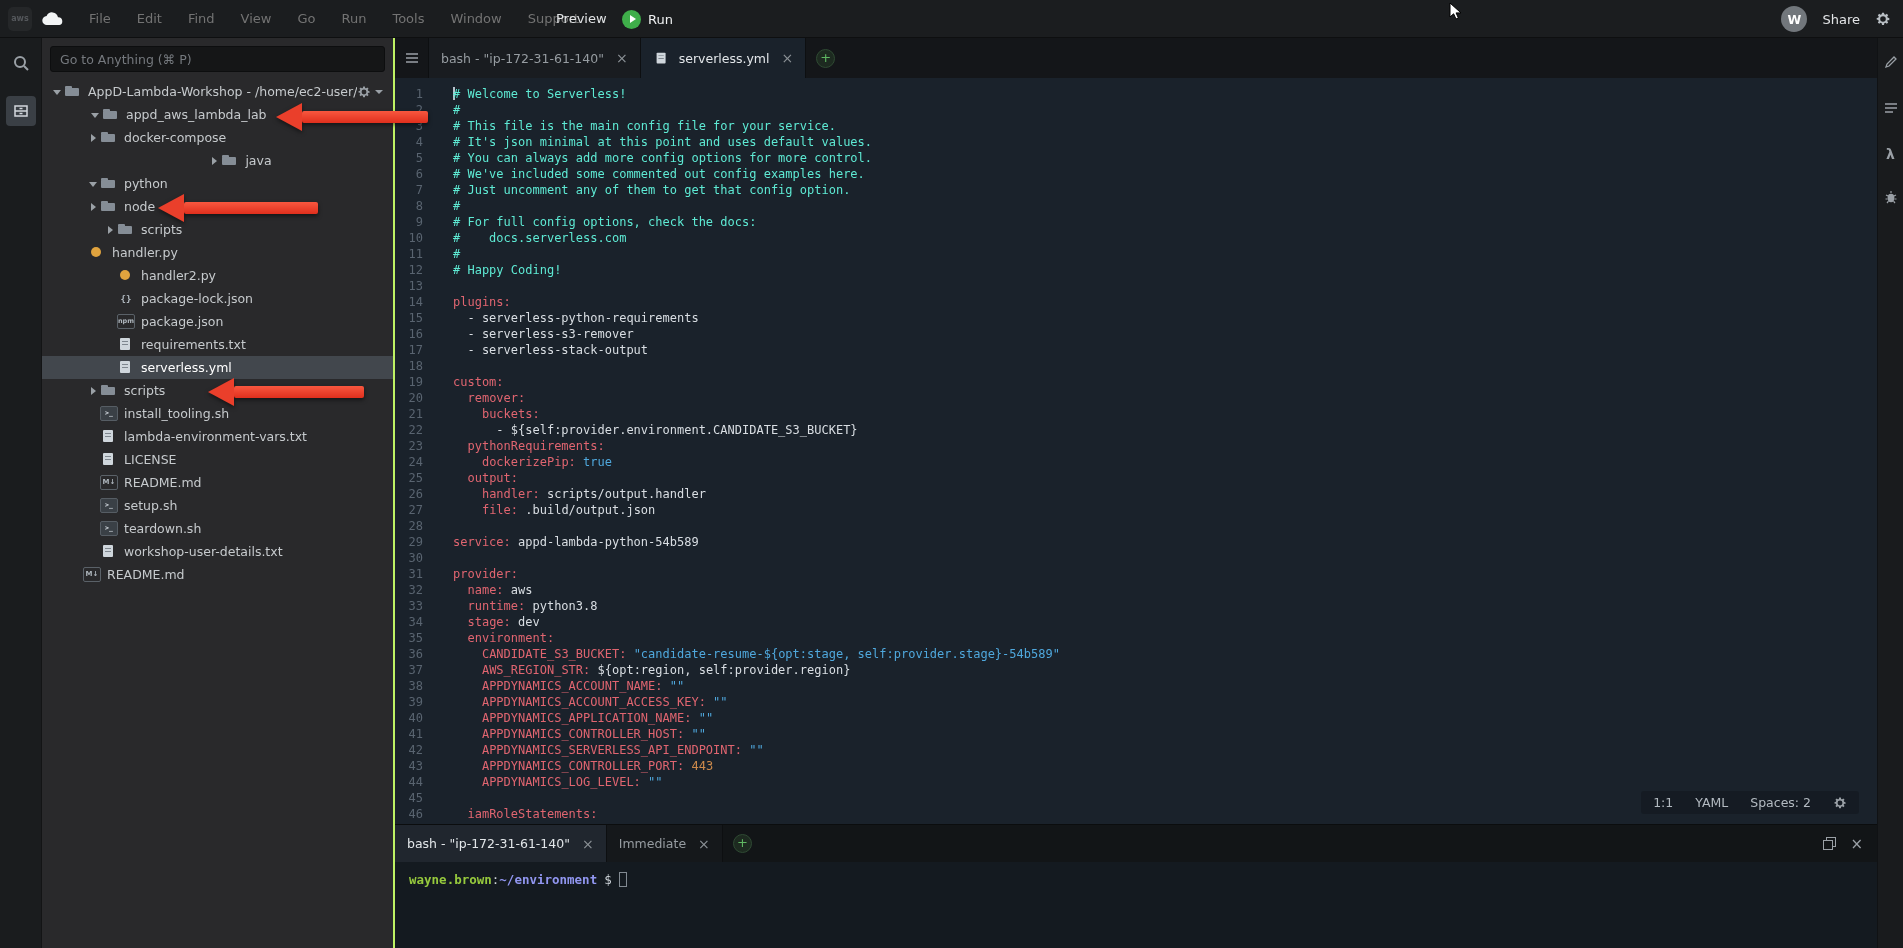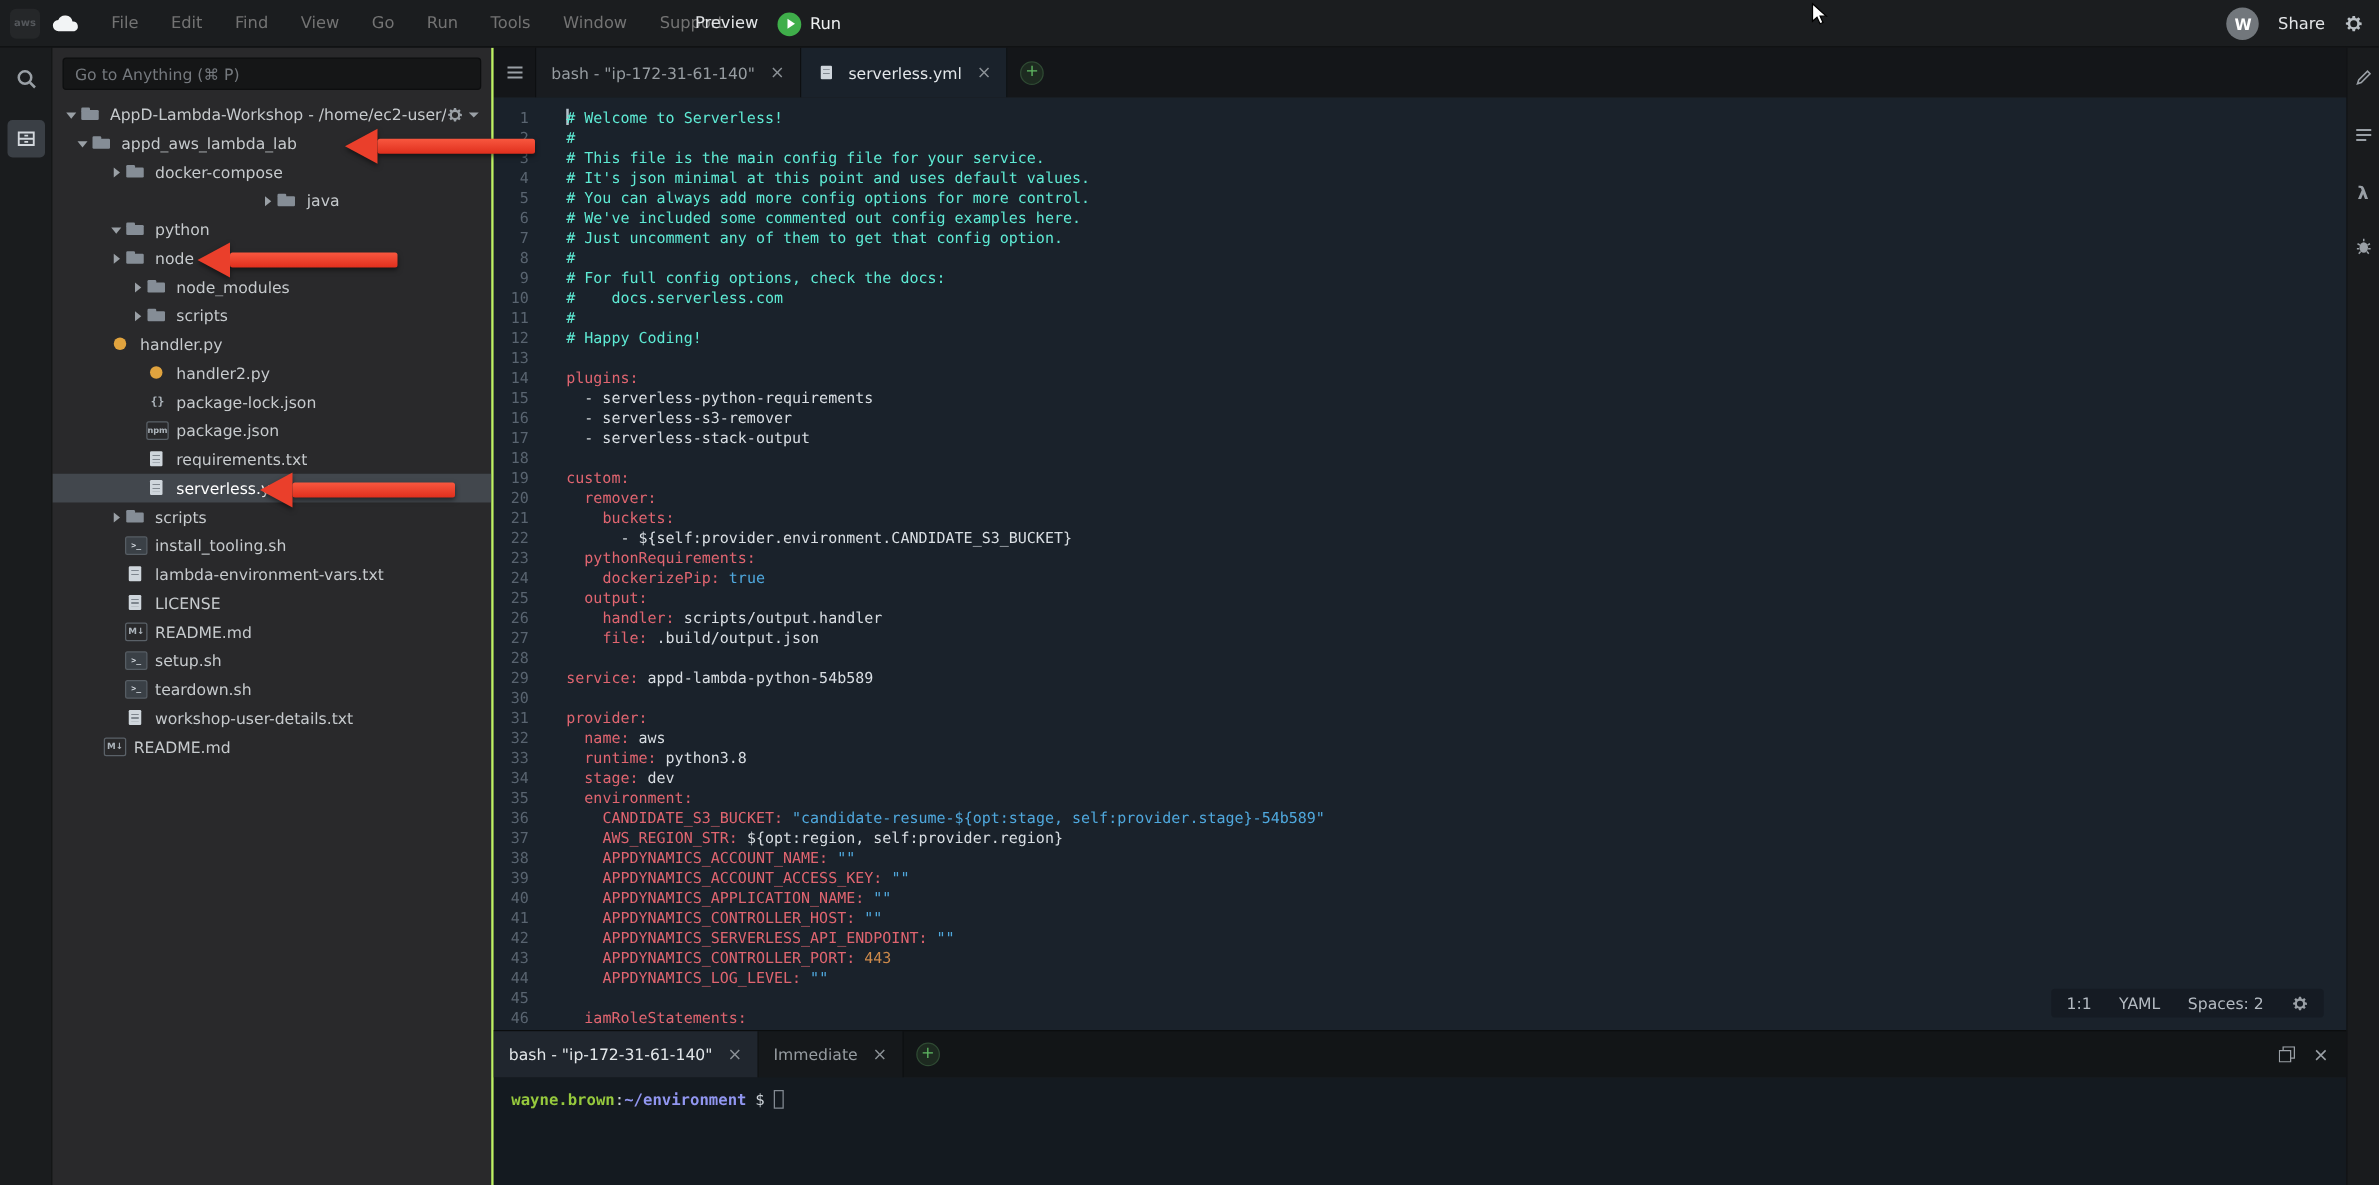--- a/index.html
+++ b/index.html
@@ -198,21 +198,21 @@
       <span class="ficon ficon-folder"></span>
       <span class="tree-label">AppD-Lambda-Workshop - /home/ec2-user/envir</span>
       <span class="root-gear">
         <svg width="14" height="14" viewBox="0 0 16 16">
             <path fill-rule="evenodd" d="M8 5.2A2.8 2.8 0 1 0 8 10.8 2.8 2.8 0 0 0 8 5.2Zm6.3 4-1.6-.3a4.8 4.8 0 0 1-.5 1.2l1 1.3-1.4 1.4-1.3-1a4.8 4.8 0 0 1-1.2.5l-.3 1.6H7l-.3-1.6a4.8 4.8 0 0 1-1.2-.5l-1.3 1-1.4-1.4 1-1.3a4.8 4.8 0 0 1-.5-1.2l-1.6-.3V7l1.6-.3c.1-.4.3-.8.5-1.2l-1-1.3 1.4-1.4 1.3 1c.4-.2.8-.4 1.2-.5L7 1.7h2l.3 1.6c.4.1.8.3 1.2.5l1.3-1 1.4 1.4-1 1.3c.2.4.4.8.5 1.2l1.6.3v2Z" fill="#9aa0a6"></path>
           </svg>
         <span class="caret-down"></span>
       </span>
     </div>
     <div>
-        <div class="tree-row" style="padding-left: 17px;">
+        <div class="tree-row" style="padding-left: 17px; margin-left: 29px;">
           <span class="chevron down"></span>
           <span class="ficon ficon-folder"></span>
           <span class="tree-label">appd_aws_lambda_lab</span>
         </div>
         <div class="tree-row" style="padding-left: 44px;">
           <span class="chevron right"></span>
           <span class="ficon ficon-folder"></span>
           <span class="tree-label">docker-compose</span>
         </div>
         <div class="tree-row" style="padding-left: 44px; justify-content: center;">
@@ -222,25 +222,20 @@
         </div>
         <div class="tree-row" style="padding-left: 44px;">
           <span class="chevron down"></span>
           <span class="ficon ficon-folder"></span>
           <span class="tree-label">python</span>
         </div>
         <div class="tree-row" style="padding-left: 44px;">
           <span class="chevron right"></span>
           <span class="ficon ficon-folder"></span>
           <span class="tree-label">node</span>
-        </div>
-        <div class="tree-row" style="padding-left: 61px;">
-          <span class="chevron right"></span>
-          <span class="ficon ficon-folder"></span>
-          <span class="tree-label">node_modules</span>
         </div>
         <div class="tree-row" style="padding-left: 61px;">
           <span class="chevron right"></span>
           <span class="ficon ficon-folder"></span>
           <span class="tree-label">scripts</span>
         </div>
         <div class="tree-row" style="padding-left: 32px;">
           <span class="chevron"></span>
           <span class="ficon ficon-python"></span>
           <span class="tree-label">handler.py</span>

